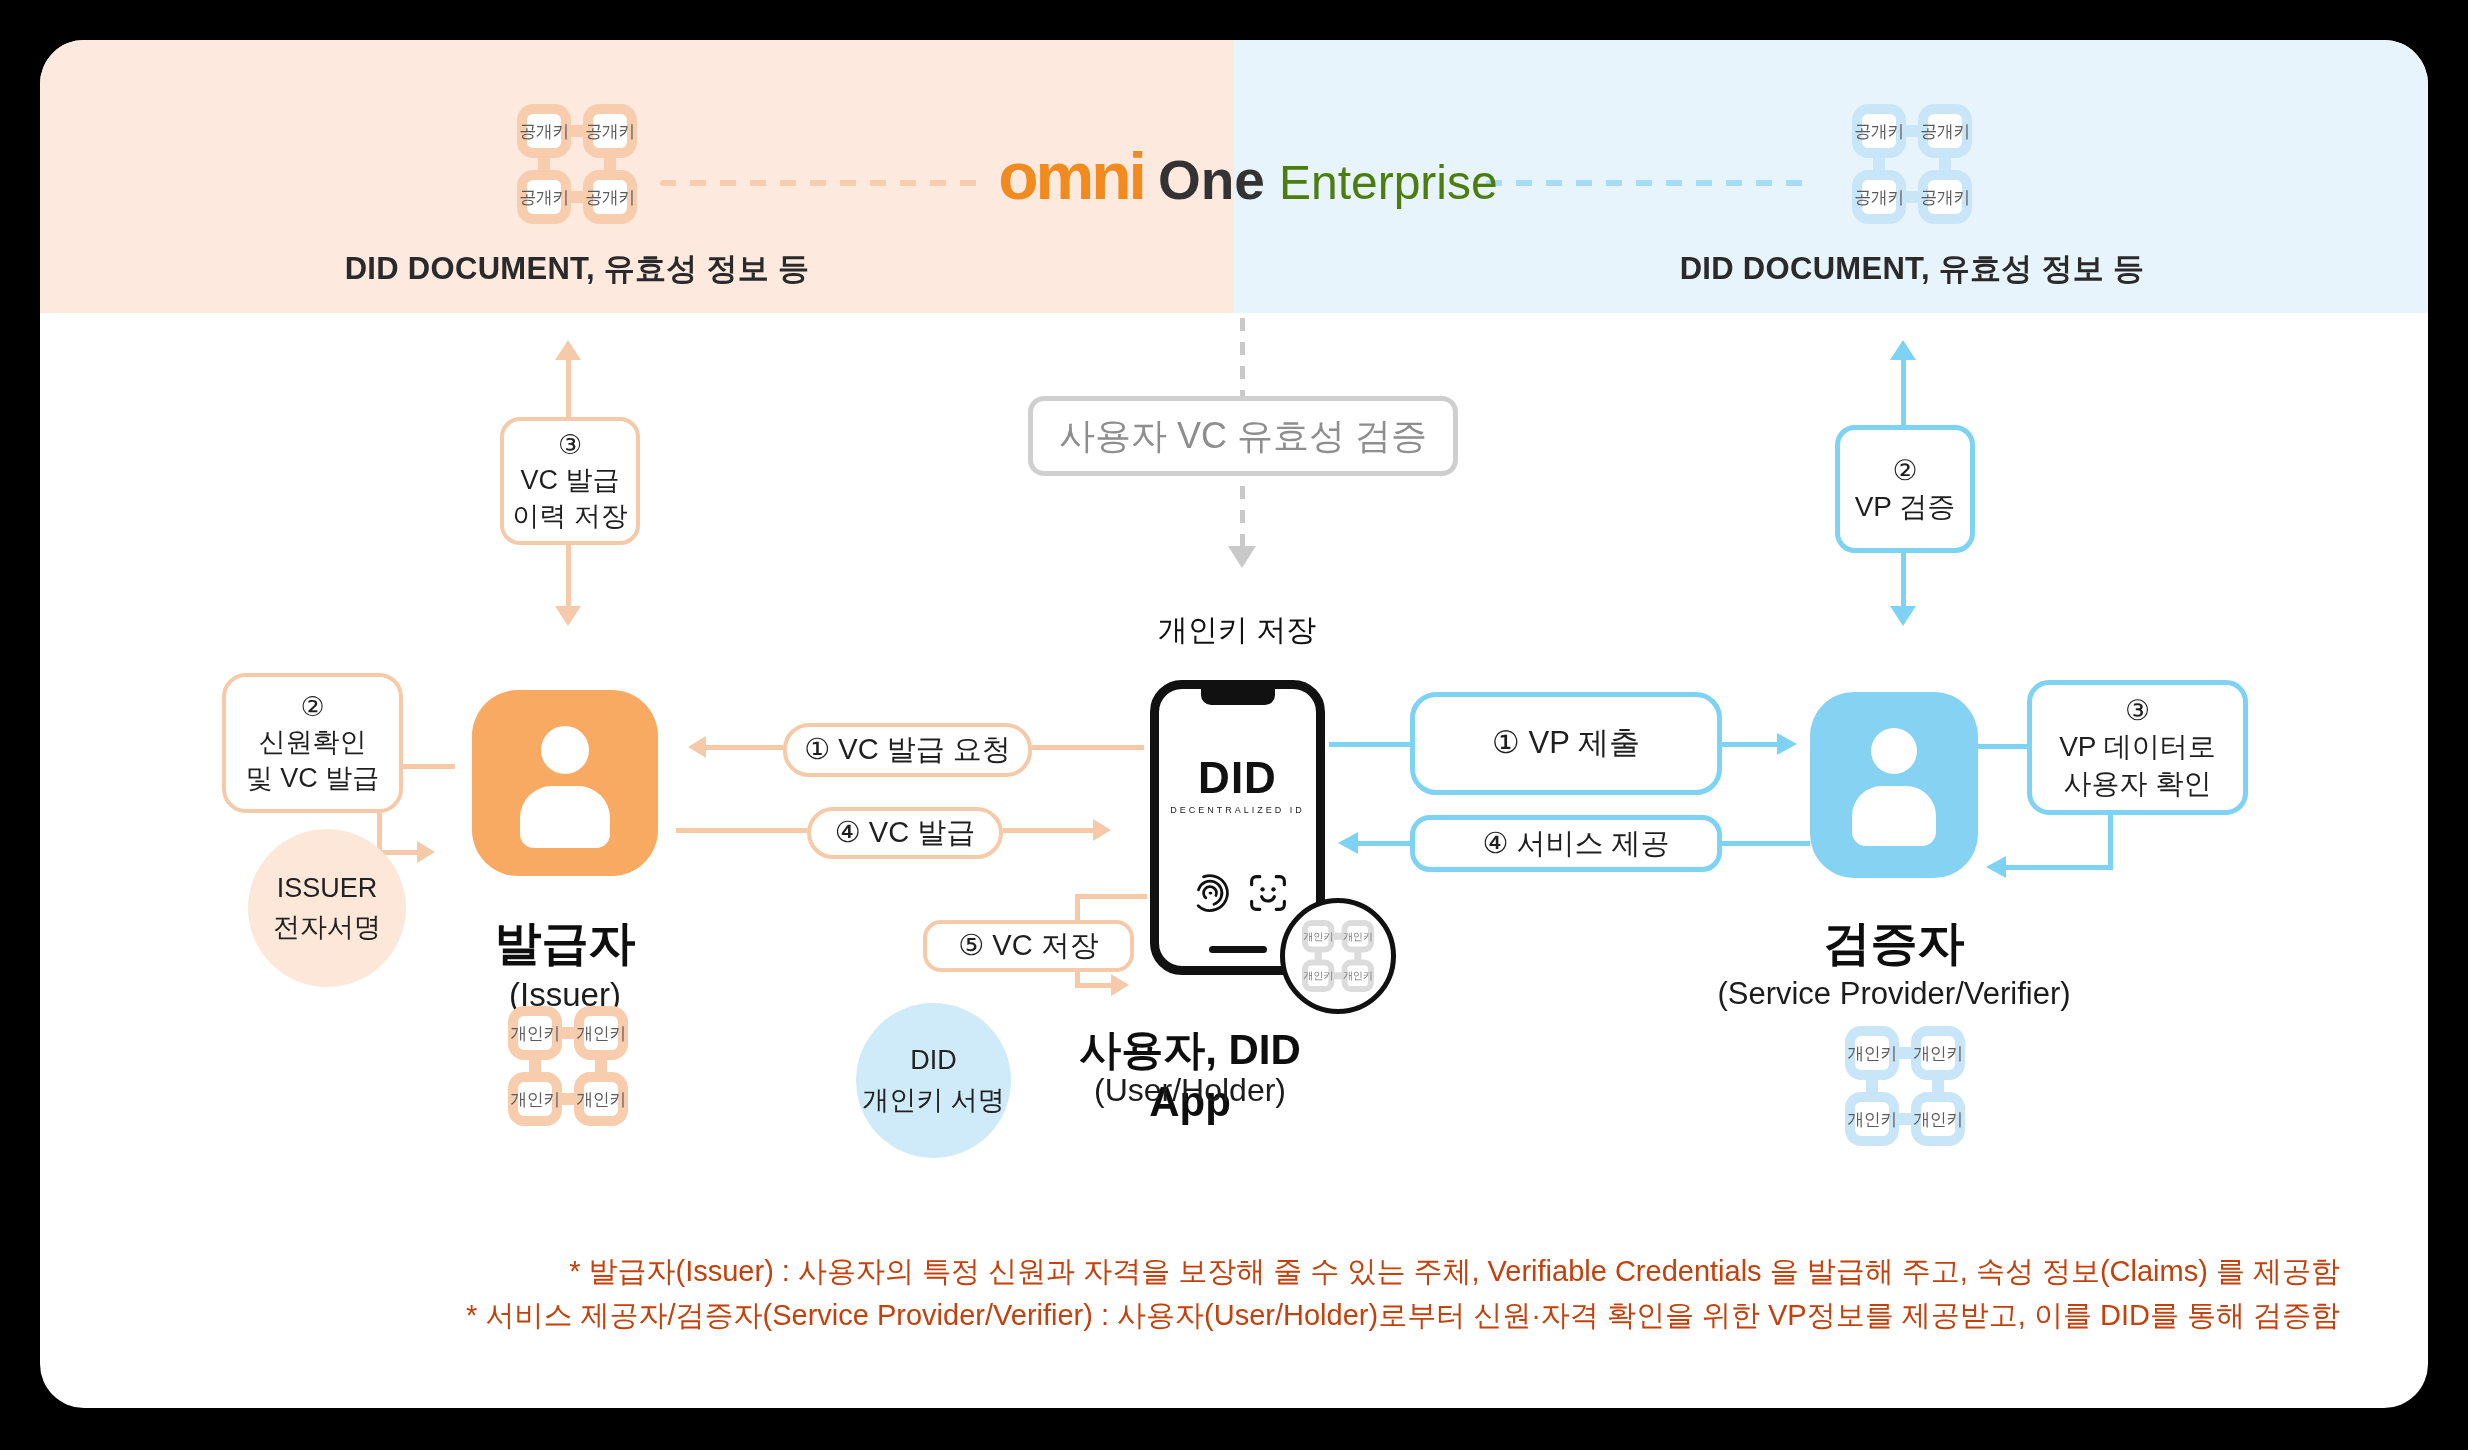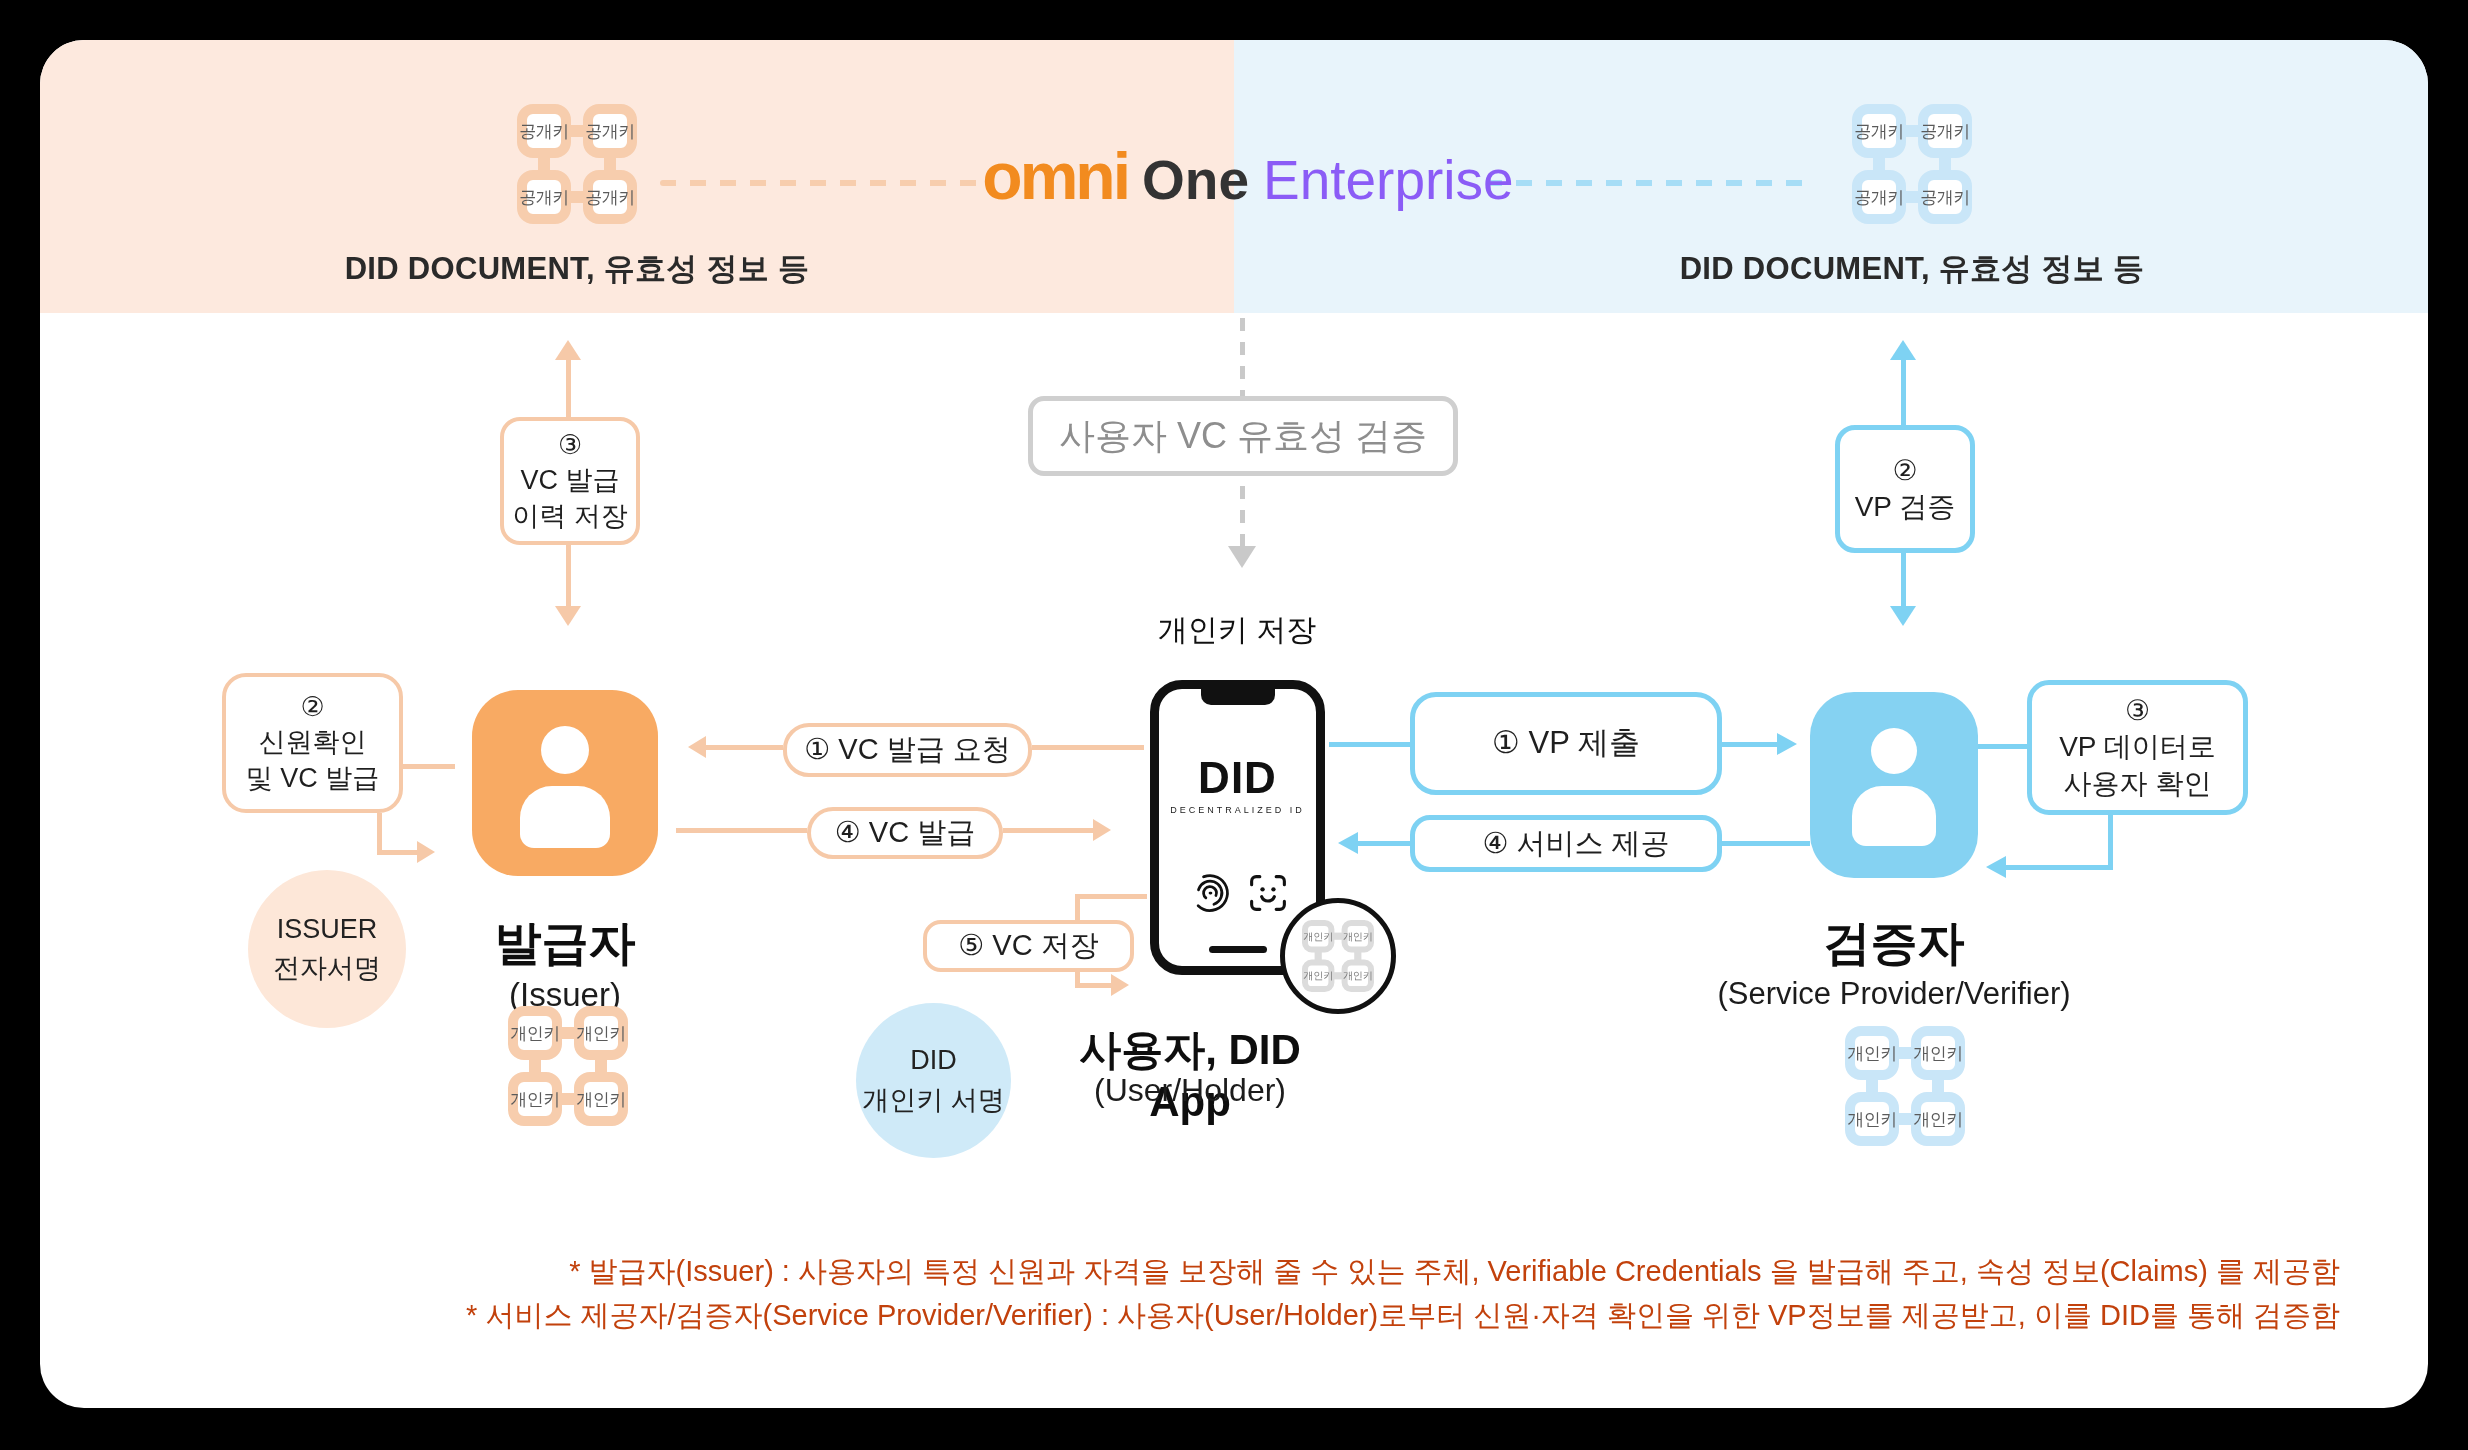--- a/index.html
+++ b/index.html
@@ -104,21 +104,21 @@
     <div class="kn n4">
         <span class="kl">공개키</span>
       </div>
   </div>
 
   <div class="dash-h peach" style="left:660px;top:180px;width:322px;"></div>
   <div class="dash-h blue" style="left:1486px;top:180px;width:322px;"></div>
   <div class="abs" style="left:934px;top:138px;width:600px;height:86px;display:flex;align-items:baseline;justify-content:center;gap:14px;">
     <span style="font-size:66px;font-weight:800;color:var(--logo-orange);letter-spacing:-3px;margin-left:28px;">omni</span>
     <span style="font-size:55px;font-weight:700;color:#333;">One</span>
-    <span style="font-size:55px;font-weight:400;color:#8b5cf6;">Enterprise</span>
+    <span style="font-size:48px;font-weight:400;color:#4d7c0f;">Enterprise</span>
   </div>
 
   <div class="bandlabel" style="left:277px;top:248px;">DID DOCUMENT, 유효성 정보 등</div>
   <div class="bandlabel" style="left:1612px;top:248px;">DID DOCUMENT, 유효성 정보 등</div>
 
   <div class="dash-v" style="left:1240px;top:318px;height:228px;"></div>
   <div class="tri down gray" style="left:1228px;top:546px;"></div>
   <div class="box gray" style="left:1028px;top:396px;width:430px;height:80px;font-size:36px;font-weight:500;">
     <span>사용자 VC 유효성 검증</span>
   </div>
@@ -142,21 +142,21 @@
 
   <div class="hl peachbg" style="left:403px;top:764px;width:52px;"></div>
   <div class="vl peachbg" style="left:377px;top:813px;height:42px;"></div>
   <div class="hl peachbg" style="left:377px;top:850px;width:40px;"></div>
   <div class="tri right peach" style="left:417px;top:841px;"></div>
   <div class="box peach" style="left:222px;top:673px;width:181px;height:140px;font-size:27px;border-radius:24px;">
     <div>②</div>
     <div>신원확인</div>
     <div>및 VC 발급</div>
   </div>
-  <div class="circlelabel" style="left:248px;top:870px;width:158px;height:158px;background:var(--peach-fill);">
+  <div class="circlelabel" style="left:248px;top:829px;width:158px;height:158px;background:var(--peach-fill);">
     <div>ISSUER</div>
     <div>전자서명</div>
   </div>
   <div class="abs" style="left:472px;top:690px;width:186px;height:186px;border-radius:46px;background:var(--orange);">
     <div class="abs" style="left:69px;top:36px;width:48px;height:48px;border-radius:50%;background:#fff;"></div>
     <div class="abs" style="left:48px;top:96px;width:90px;height:62px;border-radius:32px 32px 14px 14px;background:#fff;"></div>
   </div>
   <div class="bigname" style="left:472px;top:912px;width:186px;">발급자</div>
   <div class="subname" style="left:422px;top:976px;width:286px;font-size:33px;">(Issuer)</div>
   <div class="kc peach" style="left:508px;top:1006px;">

